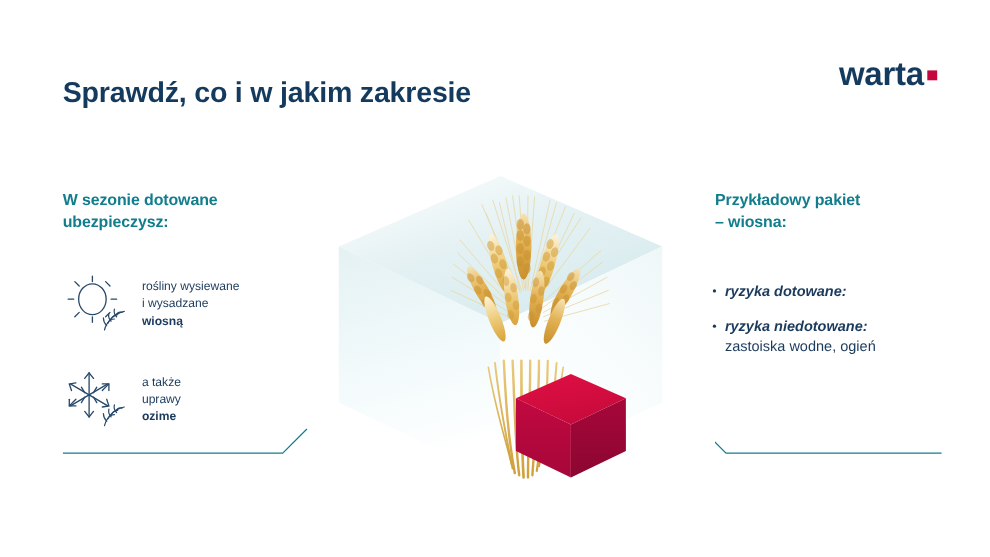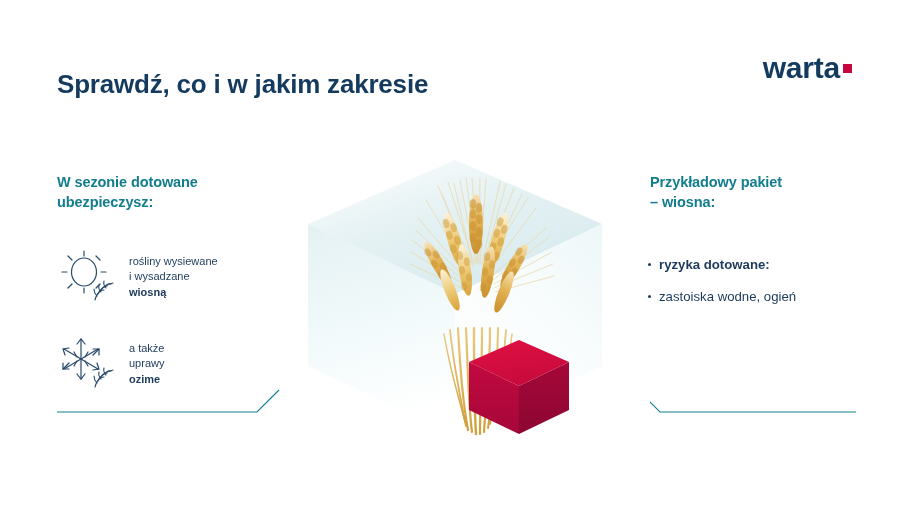--- a/index.html
+++ b/index.html
@@ -130,21 +130,21 @@
   .bullet::before {
     content: "";
     position: absolute;
     left: 0px;
     top: 7px;
     width: 3px;
     height: 3px;
     background: #1B3A5C;
     border-radius: 50%;
   }
-  .bullet b { font-weight: 700; display: block; }
+  .bullet b { font-weight: 700; display: block; font-style: italic; }
   .bullet .body { display: block; }
 
   
   .art {
     position: absolute;
     left: 290px;
     top: 148px;
     width: 330px;
     height: 300px;
   }
@@ -250,20 +250,21 @@
   <svg class="rule-right" viewBox="0 0 230 26" xmlns="http://www.w3.org/2000/svg">
     <path d="M-12 2 L10 24 L206 24" fill="none" stroke="#127D8C" stroke-width="1.1"></path>
   </svg>
 </div>
 
 <div class="bullets">
   <div class="bullet">
     <b>ryzyka dotowane:</b>
   </div>
   <div class="bullet">
+    <b>ryzyka niedotowane:</b>
     <span class="body">zastoiska wodne, ogień</span>
   </div>
 </div>
 
 <div class="art">
   <svg width="330" height="300" viewBox="0 0 330 300" xmlns="http://www.w3.org/2000/svg">
     <defs>
       <linearGradient id="gTop" x1="0" y1="0" x2="0.7" y2="1">
         <stop offset="0%" stop-color="#ffffff"></stop>
         <stop offset="45%" stop-color="#e6f2f4"></stop>

